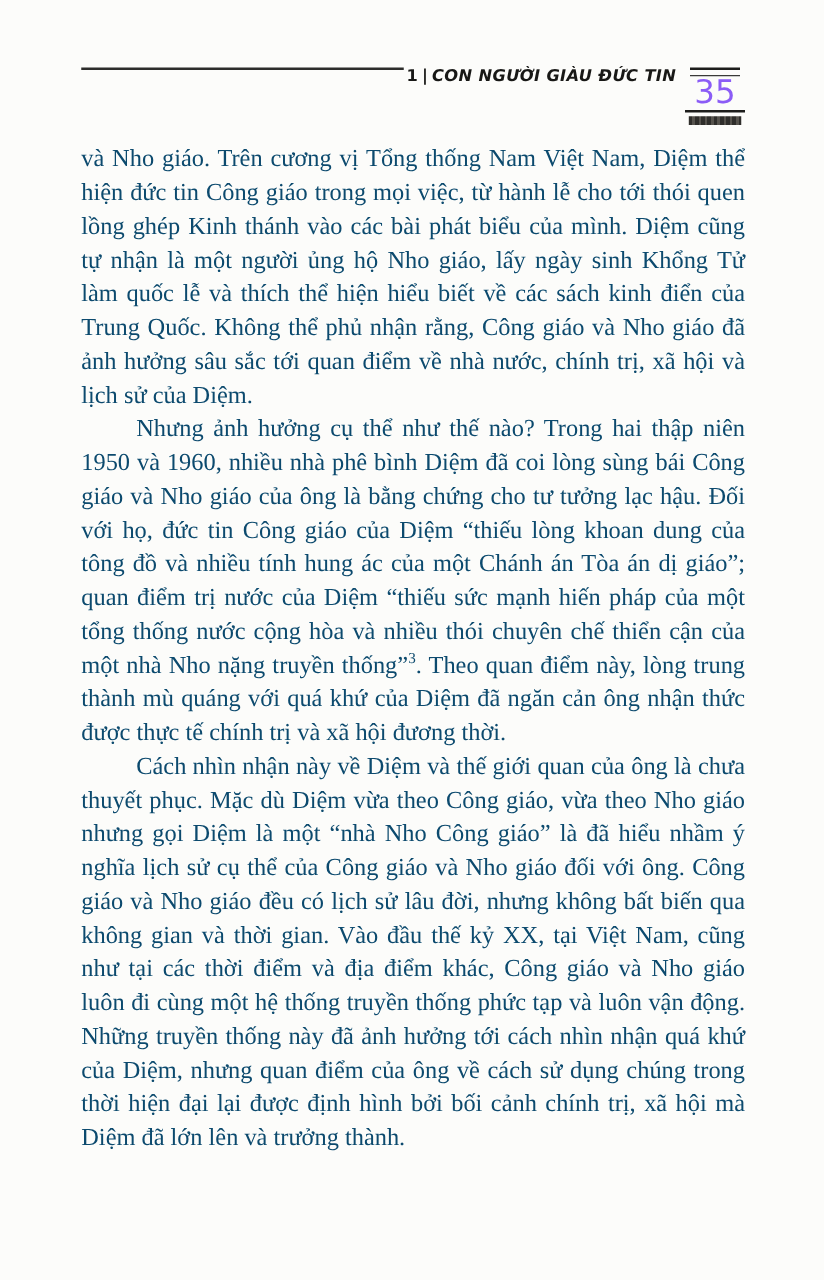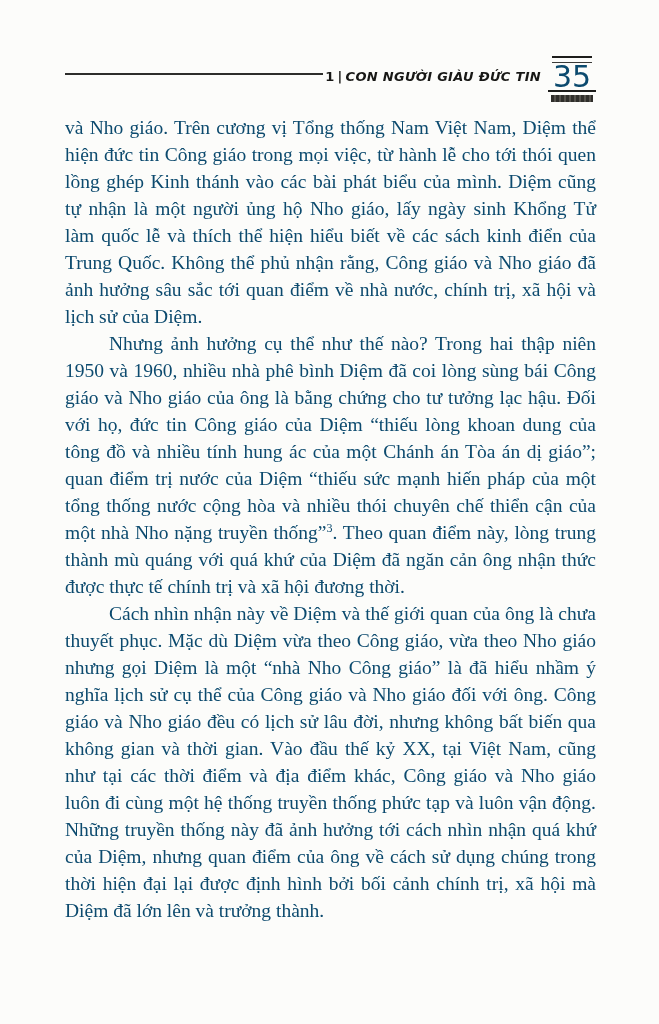--- a/index.html
+++ b/index.html
@@ -15,21 +15,21 @@
     margin: 0 auto;
     background: #fcfcfa;
     overflow: hidden;
     box-sizing: border-box;
     padding: 54px 63px 0 65px;
     color: #1c1c1c;
   }
   
   .header {
     display: flex;
-    align-items: center;
+    align-items: flex-start;
     height: 50px;
   }
   .header-rule {
     flex: 1;
     border-bottom: 2px solid #2d2d2b;
     margin-bottom: 10px;
   }
   .running-head {
     font-family: "DejaVu Sans", sans-serif;
     font-weight: bold;
@@ -54,23 +54,23 @@
   }
   .pn-topline {
     width: 40px;
     margin: 0 auto 1px auto;
     height: 4px;
     border-top: 2px solid #1d1d1b;
     border-bottom: 1px solid #3a3a38;
   }
   .pn {
     font-family: "DejaVu Sans", sans-serif;
-    font-size: 30px;
+    font-size: 26px;
     line-height: 25px;
-    color: #0c4a6e;
+    color: #8b5cf6;
   }
   .pn-underline {
     width: 48px;
     margin: 1px auto 0 auto;
     border-top: 2px solid #1d1d1b;
   }
   .pn-bar {
     width: 42px;
     height: 7px;
     margin: 3px auto 0 auto;

